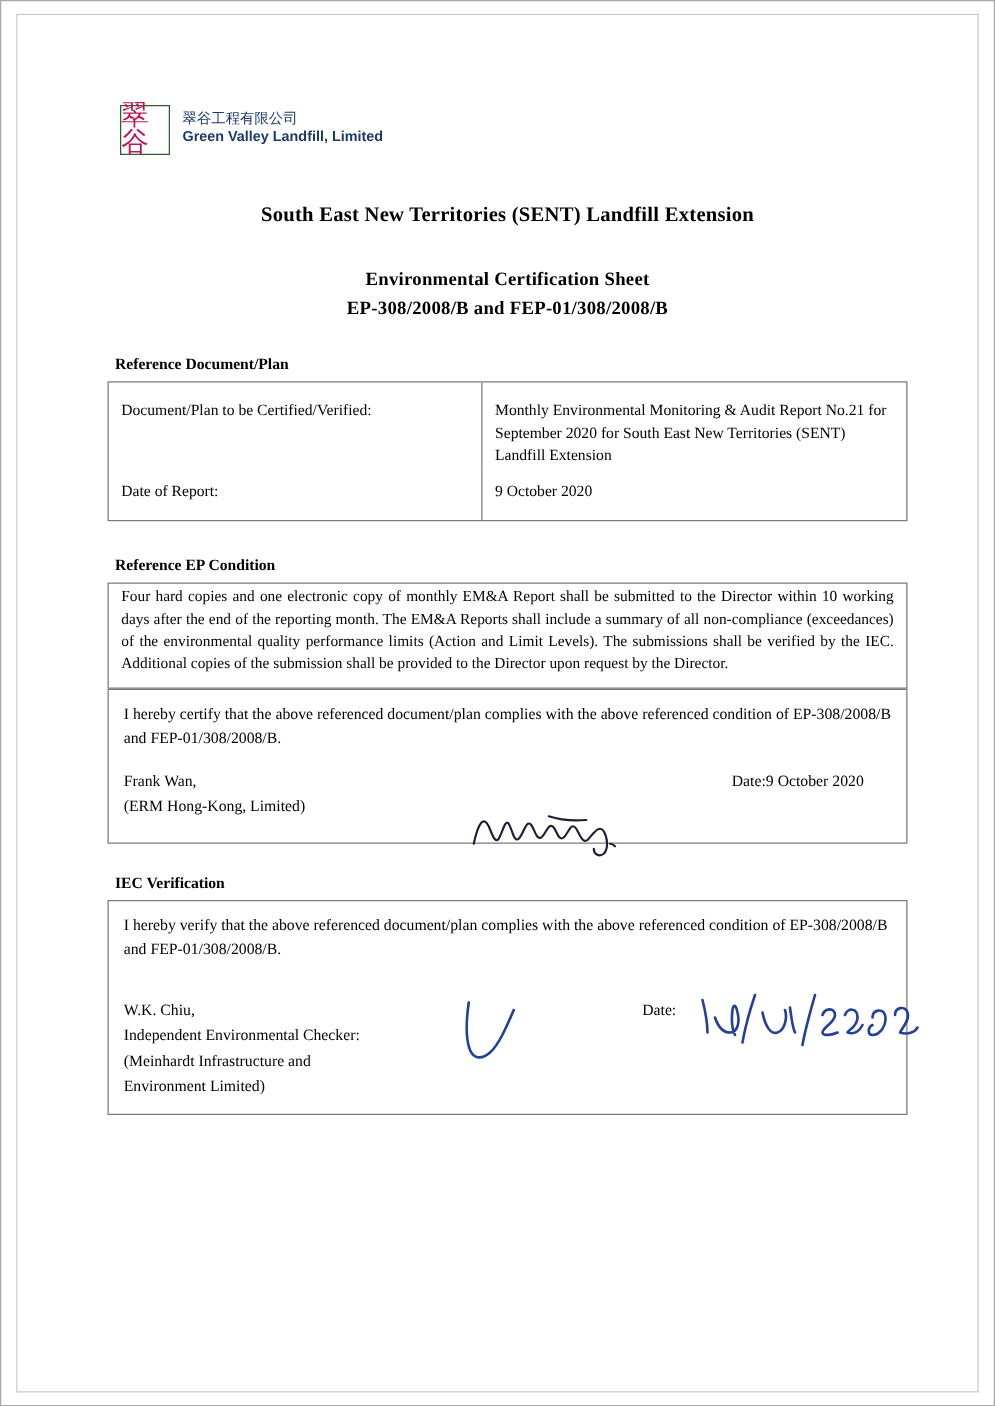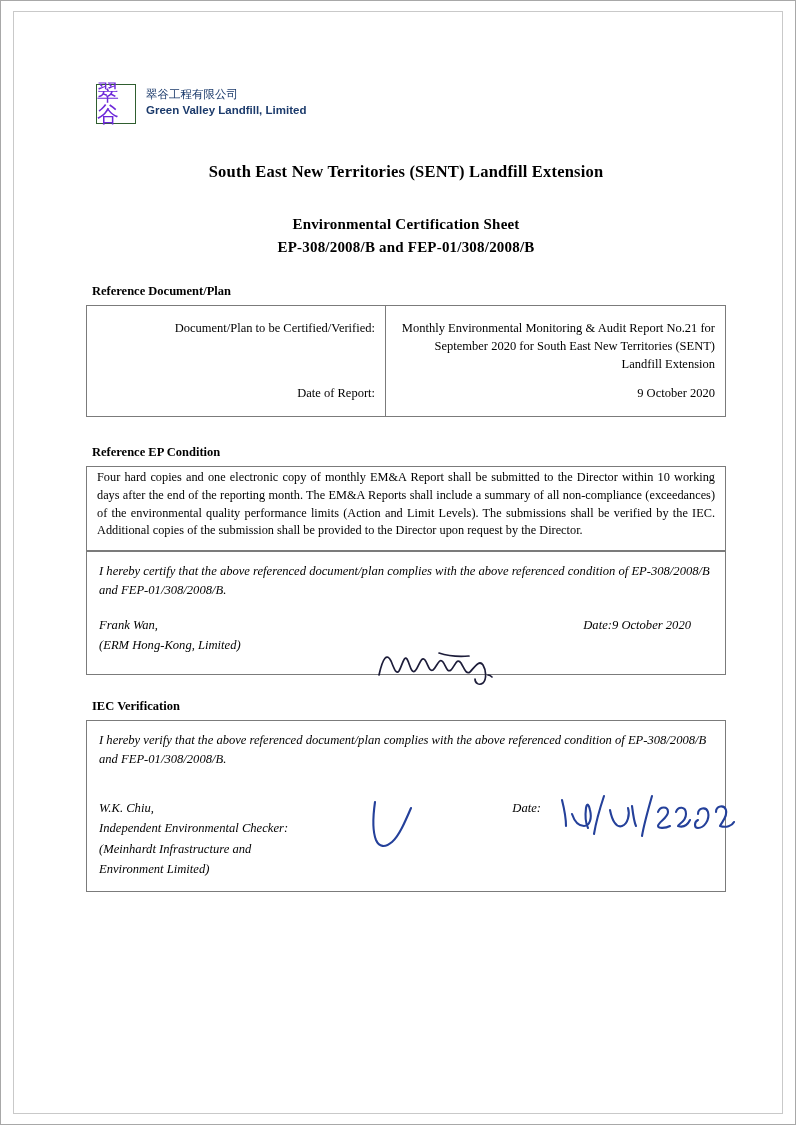--- a/index.html
+++ b/index.html
@@ -49,21 +49,21 @@
     border: 1.5px solid #2f5e2f;
     display: flex;
     align-items: center;
     justify-content: center;
     box-sizing: border-box;
   }
   .logo-glyph {
     font-family: "DejaVu Sans", sans-serif;
     font-size: 22px;
     line-height: 1;
-    color: #6d28d9;
+    color: #be185d;
     letter-spacing: -2px;
   }
   .company-lines {
     padding-top: 3px;
   }
   .company-cn {
     font-family: "DejaVu Sans", sans-serif;
     font-size: 11.5px;
     color: #1b3a6b;
     line-height: 1.35;
@@ -119,21 +119,20 @@
   
   .ref-table {
     width: 100%;
     border-collapse: collapse;
   }
   .ref-table td {
     vertical-align: top;
     padding: 9px 10px 10px 10px;
     font-size: 12.5px;
     line-height: 1.42;
-    text-align: right;
   }
   .ref-table td.label {
     width: 278px;
     border-right: 1px solid #7b7b7b;
   }
   .ref-row-1 td { padding-top: 14px; padding-bottom: 4px; }
   .ref-row-2 td { padding-top: 8px; padding-bottom: 13px; }
 
   
   .ep-top {
@@ -145,21 +144,20 @@
     padding: 2px 10px 10px 10px;
     text-align: justify;
     line-height: 1.45;
     font-size: 12.3px;
   }
 
   
   .cert-box {
     padding: 10px 12px 12px 12px;
     position: relative;
-    font-style: italic;
   }
   .cert-statement {
     line-height: 1.45;
     font-size: 12.6px;
   }
   .cert-lower {
     display: flex;
     margin-top: 30px;
     position: relative;
   }

